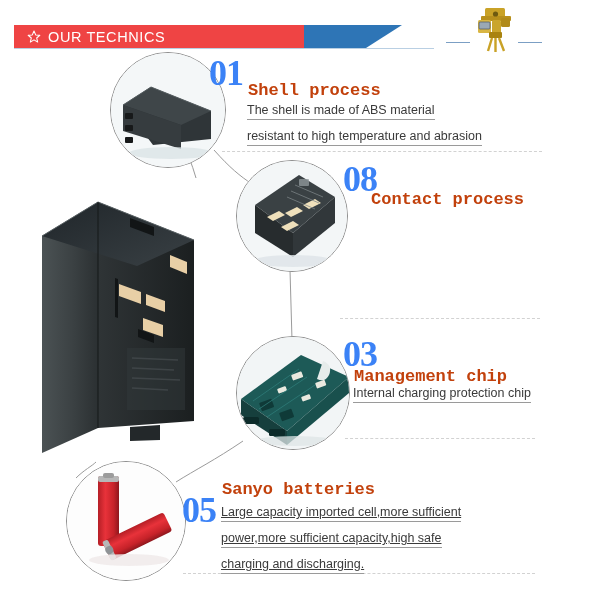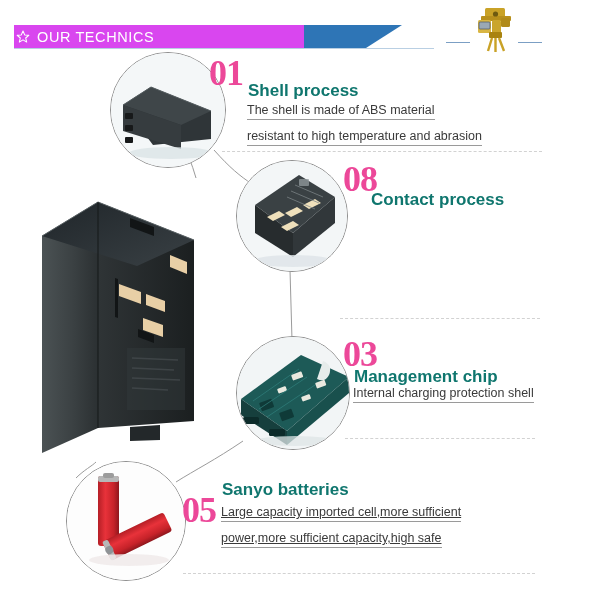--- a/index.html
+++ b/index.html
@@ -18,24 +18,24 @@
     overflow: hidden;
   }
 
   
   .header-bar {
     position: absolute;
     left: 14px;
     top: 25px;
     width: 290px;
     height: 23px;
-    background: #d946ef;
+    background: #ef4444;
     display: flex;
     align-items: center;
-    padding-left: 2px;
+    padding-left: 13px;
     box-sizing: border-box;
     text-align: right;
   }
   .header-star {
     width: 14px;
     height: 14px;
     margin-right: 7px;
     flex: 0 0 auto;
     display: block;
   }
@@ -123,30 +123,30 @@
   .circle-02 { left: 236px; top: 160px; width: 110px; height: 110px; }
   .circle-03 { left: 236px; top: 336px; width: 112px; height: 112px; }
   .circle-04 { left: 66px;  top: 461px; width: 118px; height: 118px; }
 
   
   .step-num {
     position: absolute;
     font-family: "Liberation Serif", serif;
     font-weight: bold;
     font-size: 36px;
-    color: #ec4899;
+    color: #3b82f6;
     line-height: 1;
     letter-spacing: -1px;
   }
   .step-title {
     position: absolute;
-    font-family: Liberation Sans, sans-serif;
+    font-family: Liberation Mono, monospace;
     font-weight: bold;
     font-size: 17px;
-    color: #0f766e;
+    color: #c2410c;
     line-height: 1;
     white-space: nowrap;
   }
   .step-body {
     position: absolute;
     font-family: "Liberation Sans", sans-serif;
     font-size: 12.5px;
     color: #3a3a3a;
   }
   .step-body .ln {
@@ -380,23 +380,24 @@
     <span class="ln">The shell is made of ABS material</span>
     <span class="ln">resistant to high temperature and abrasion</span>
   </div>
 
   <div class="step-num n02">08</div>
   <div class="step-title t02">Contact process</div>
 
   <div class="step-num n03">03</div>
   <div class="step-title t03">Management chip</div>
   <div class="step-body b03">
-    <span class="ln">Internal charging protection shell</span>
+    <span class="ln">Internal charging protection chip</span>
   </div>
 
   <div class="step-num n04">05</div>
   <div class="step-title t04">Sanyo batteries</div>
   <div class="step-body b04">
     <span class="ln">Large capacity imported cell,more sufficient</span>
     <span class="ln">power,more sufficient capacity,high safe</span>
+    <span class="ln">charging and discharging.</span>
   </div>
 
 </div>
 
 </body></html>

